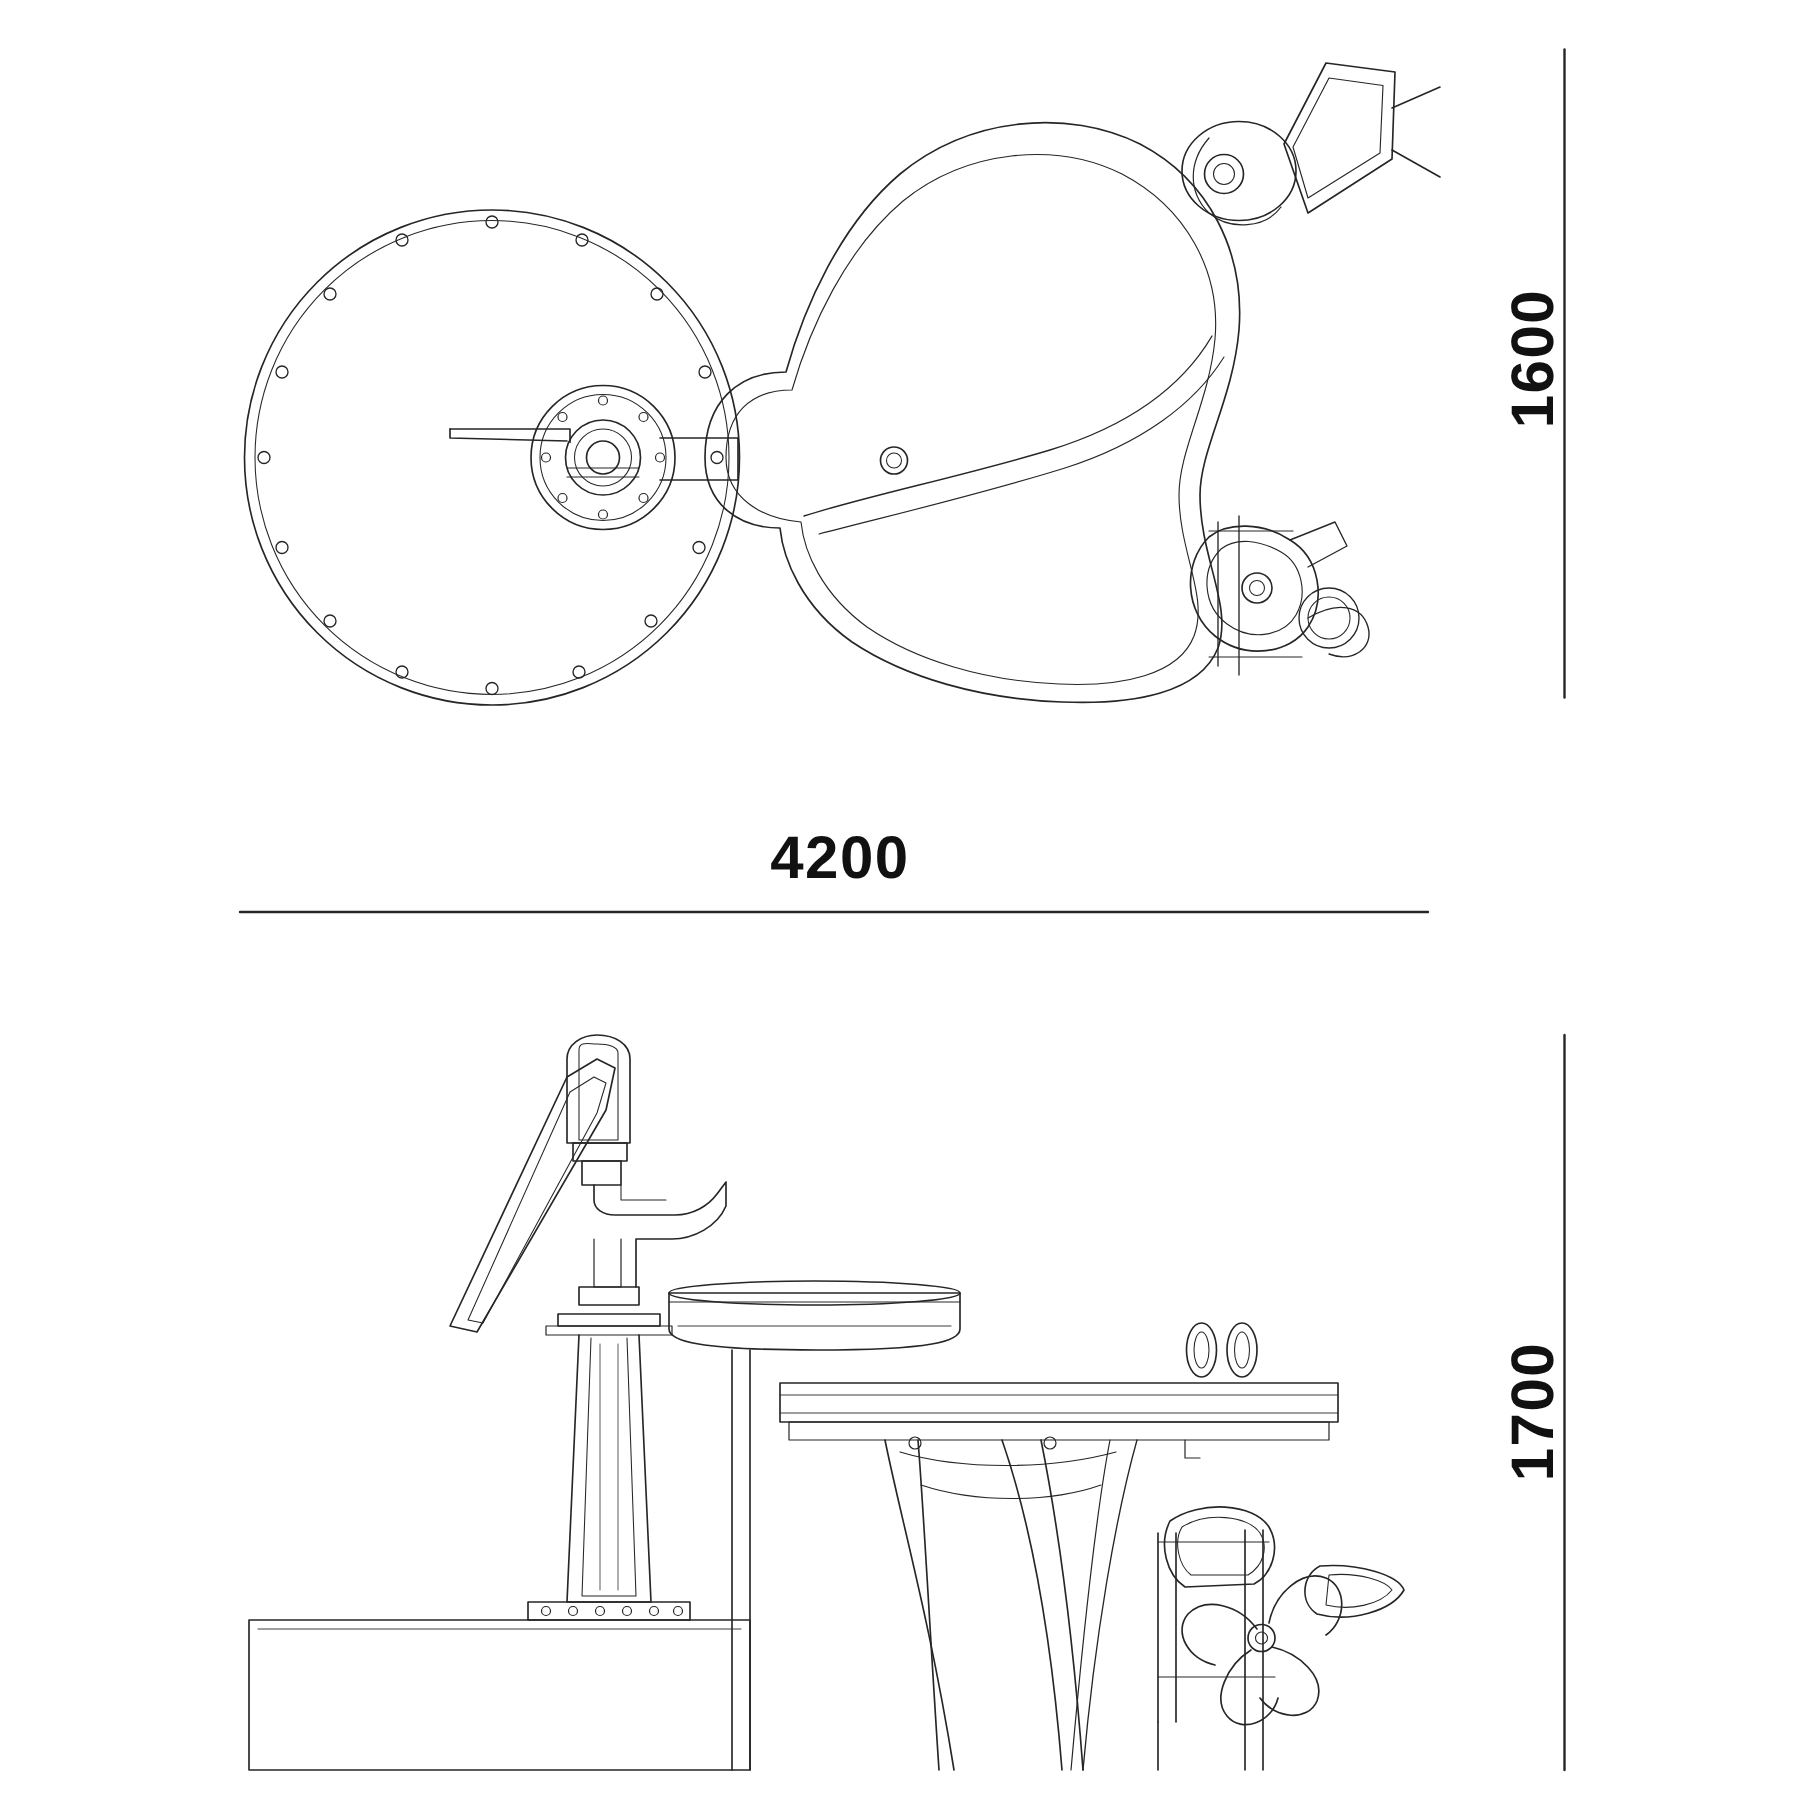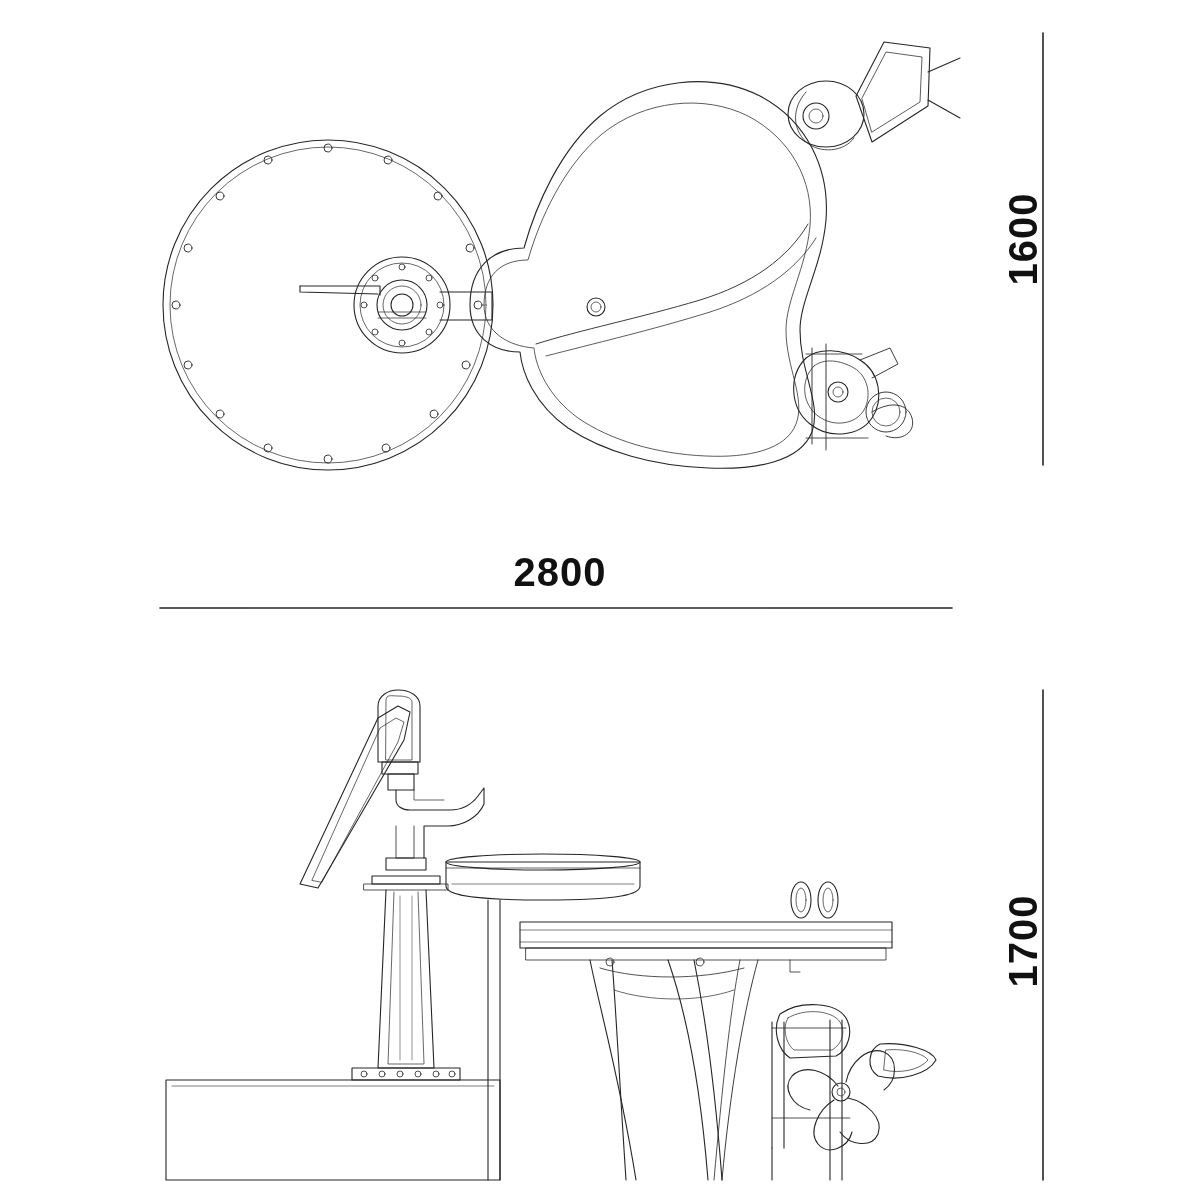--- a/index.html
+++ b/index.html
@@ -287,15 +287,15 @@
         <path d="M834 1100 C818 1110 808 1132 818 1144 C828 1156 848 1148 852 1132"></path>
         <circle cx="841" cy="1092" r="9"></circle>
         <circle cx="841" cy="1092" r="4" stroke-width="0.7"></circle>
       </g>
     </g>
   </g>
 </svg>
 
 <div class="dim-label dim-vertical" id="label-height-top">1600</div>
 
-<div class="dim-label dim-horizontal" id="label-width">2800</div>
+<div class="dim-label dim-horizontal" id="label-width">4200</div>
 
 <div class="dim-label dim-vertical" id="label-height-bottom">1700</div>
 
 </body></html>

